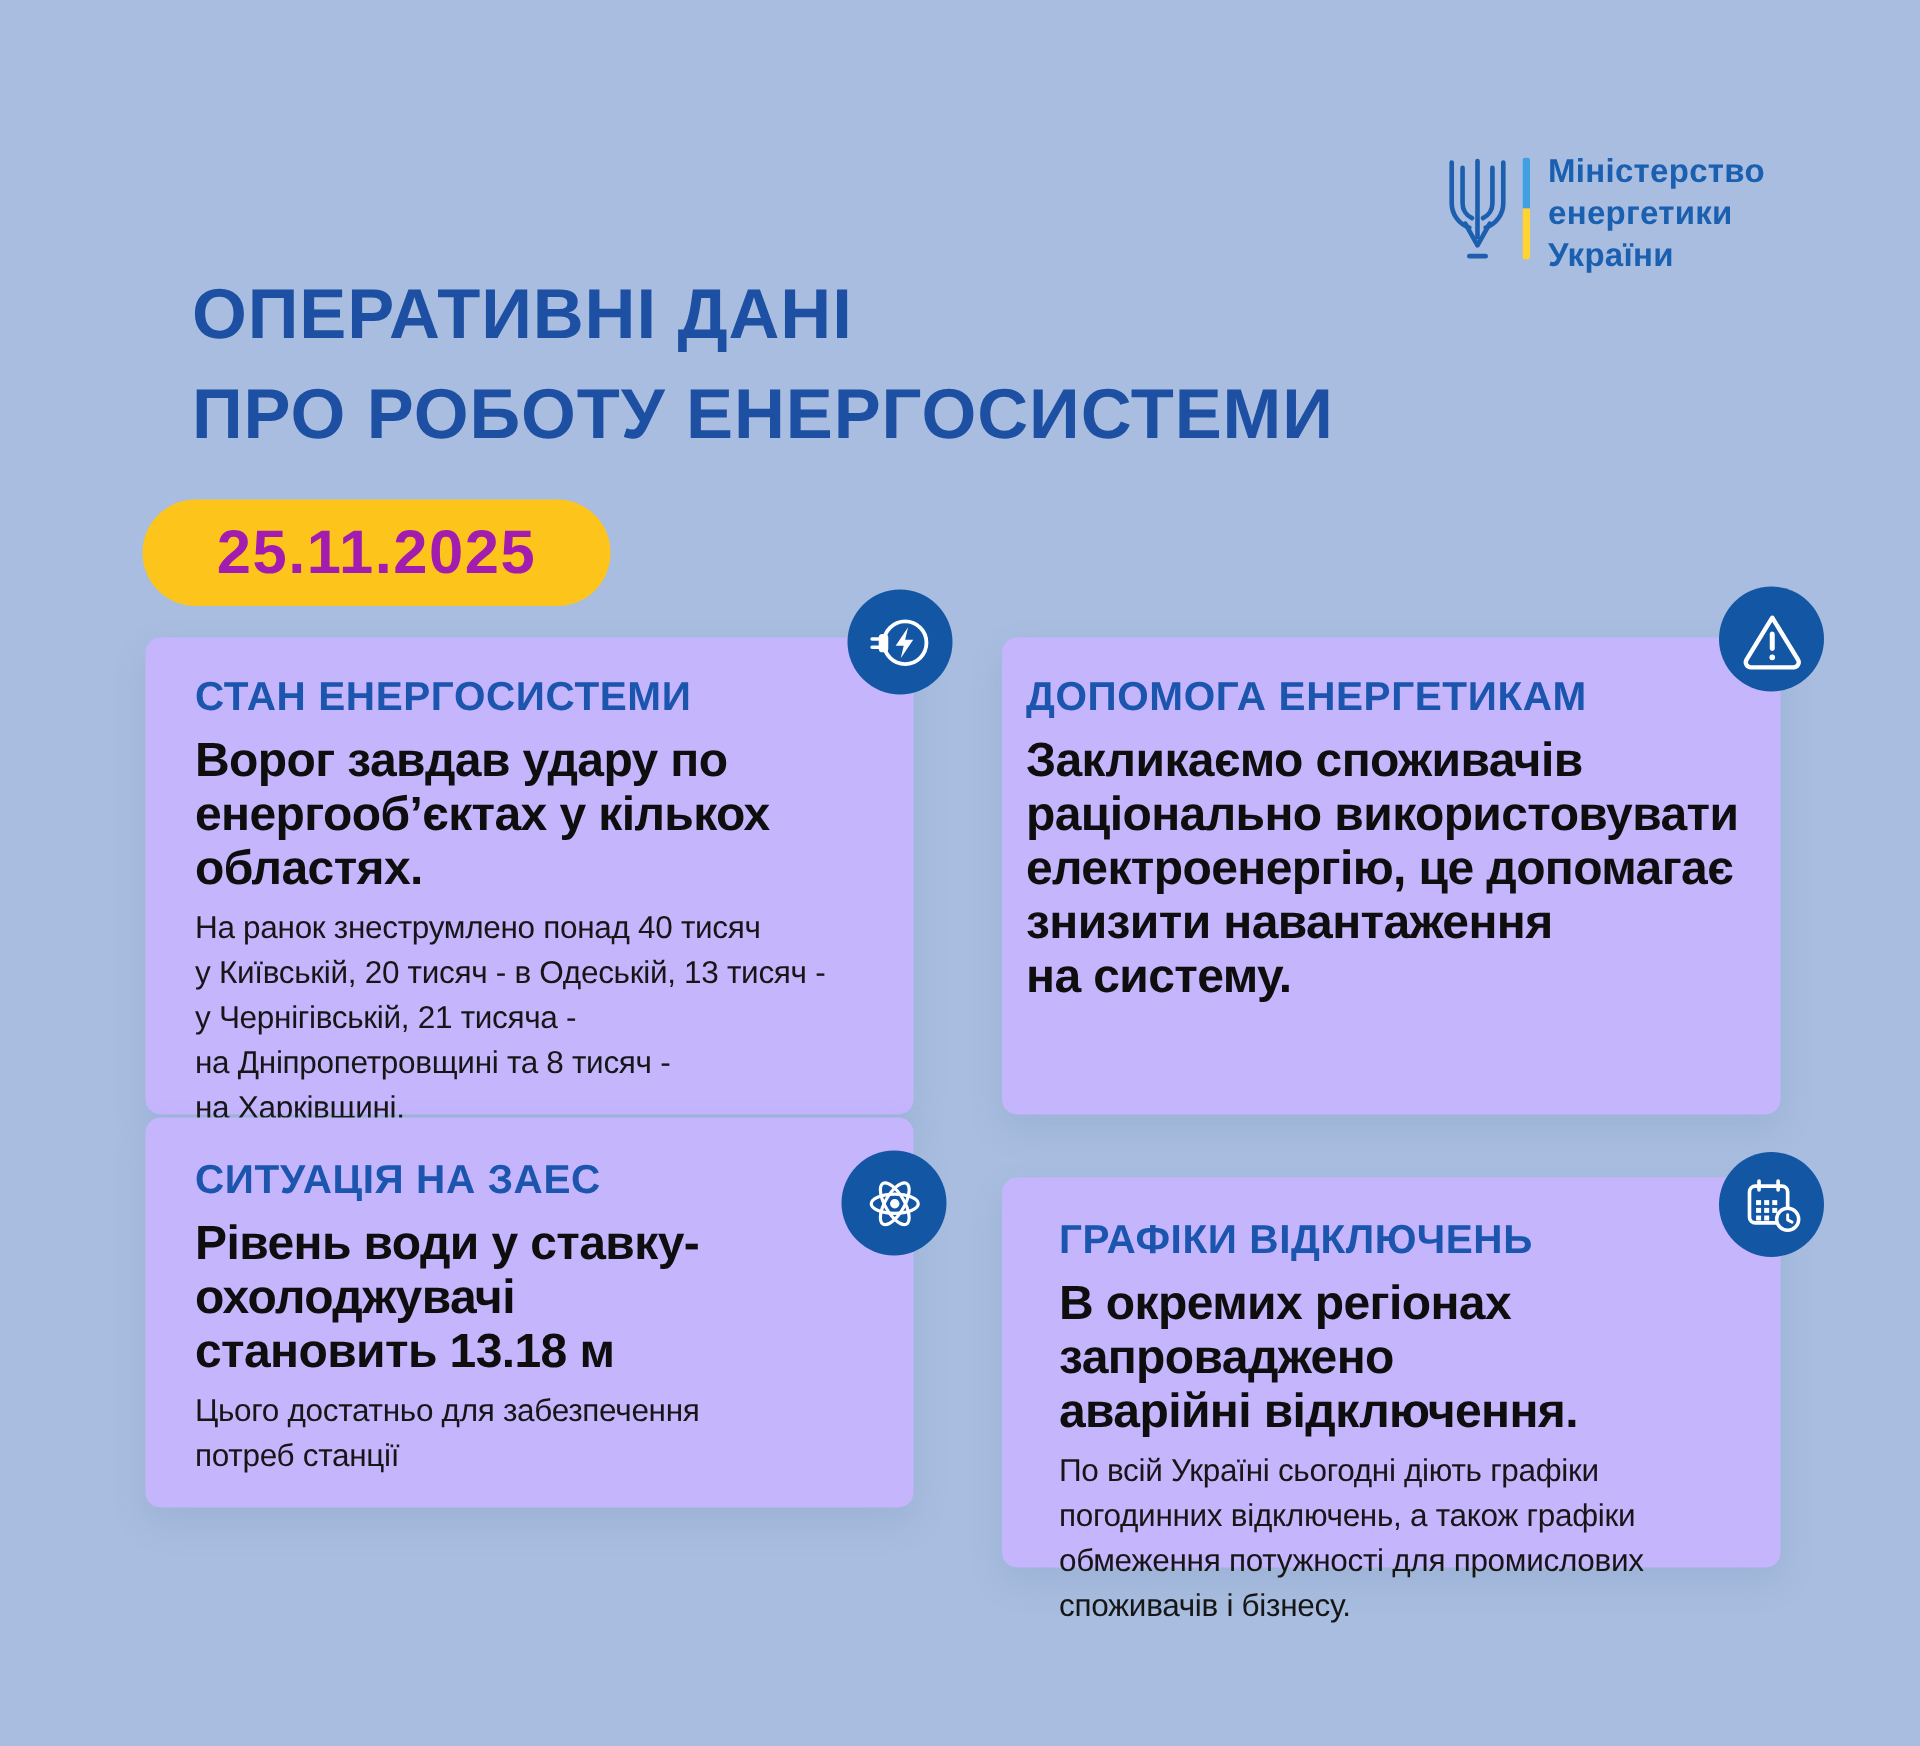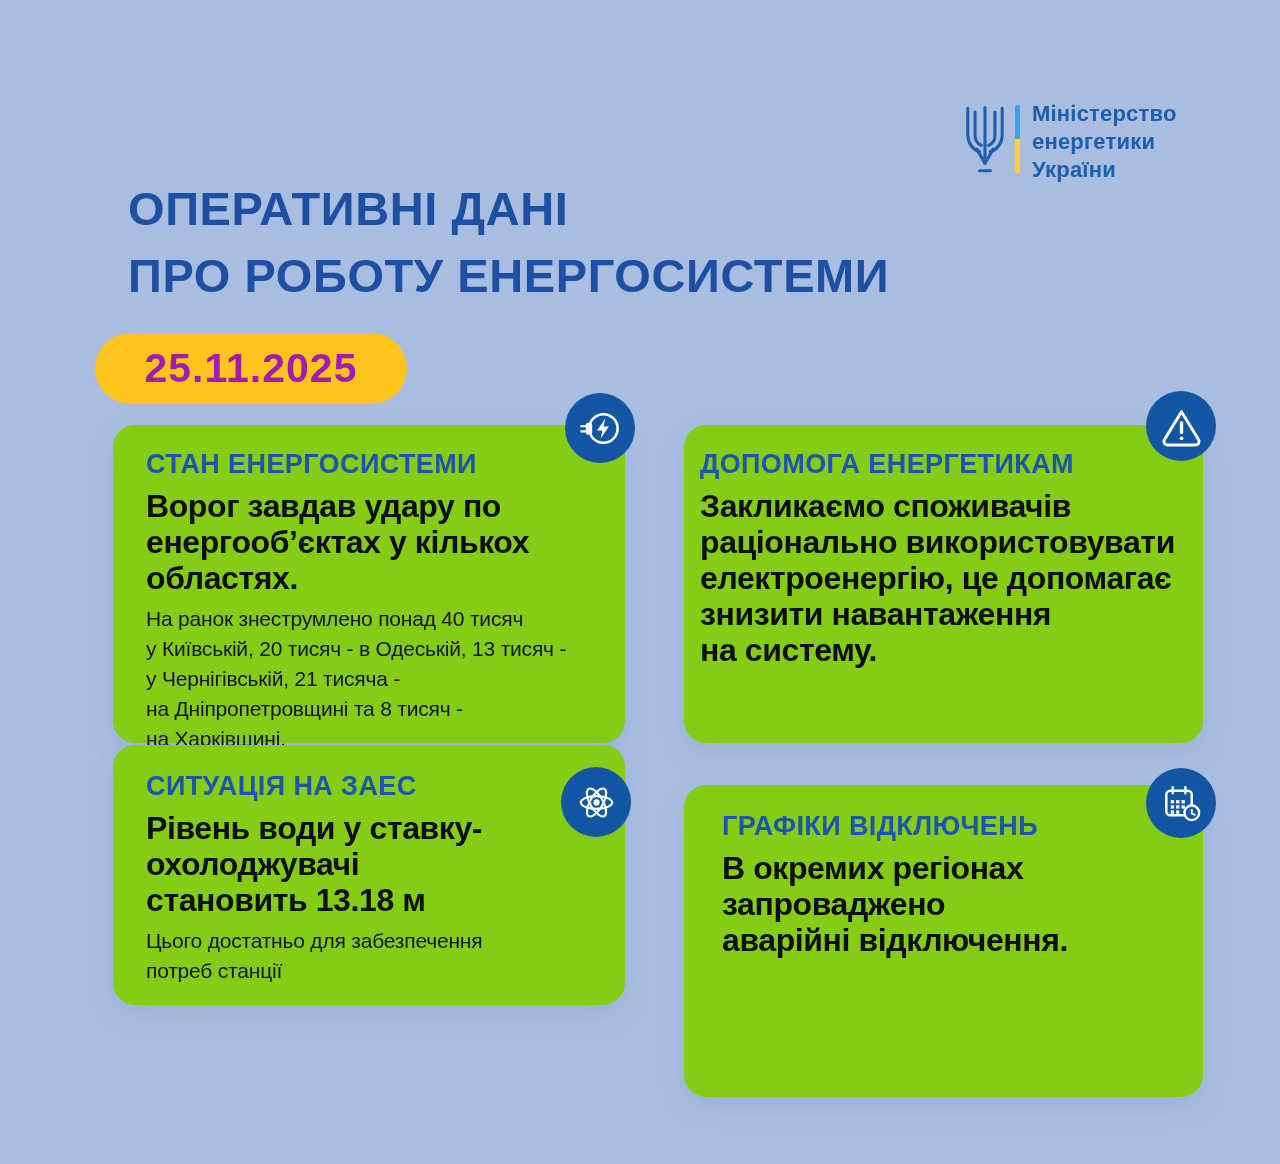--- a/index.html
+++ b/index.html
@@ -21,26 +21,26 @@
 
   
   .page-title { position:absolute; left:128px; top:175px; margin:0; color:#1d4fa2;
     font-size:47px; font-weight:700; line-height:67px; letter-spacing:0.6px; }
 
   .date-badge { position:absolute; left:95px; top:333px; width:312px; height:71px;
     background:#fdc51c; border-radius:36px; display:flex; align-items:center; justify-content:center;
     font-size:41px; font-weight:700; color:#a21caf; letter-spacing:1px; }
 
   
-  .card { position:absolute; background:#84cc16; border-radius:22px; box-sizing:border-box;
-    box-shadow:0 10px 22px rgba(104,132,178,0.18);margin-left:16px; }
+  .card { position:absolute; background:#c4b5fd; border-radius:10px; box-sizing:border-box;
+    box-shadow:0 10px 22px rgba(104,132,178,0.18); }
   .card-1 { left:97px;  top:425px; width:512px; height:318px; padding:24px 14px 0 33px; }
   .card-2 { left:668px; top:425px; width:519px; height:318px; padding:24px 14px 0 16px; }
   .card-3 { left:97px;  top:745px; width:512px; height:260px; padding:26px 14px 0 33px; }
-  .card-4 { left:668px; top:785px; width:519px; height:312px; padding:26px 14px 0 38px; }
+  .card-4 { left:668px; top:785px; width:519px; height:260px; padding:26px 14px 0 38px; }
 
   .card-title { margin:0; color:#1b55ae; font-size:27px; font-weight:700; letter-spacing:0.4px; }
   .card-lead  { margin:8px 0 0 0; color:#0e0e0e; font-size:32px; font-weight:700;
     line-height:36px; white-space:pre-line; letter-spacing:-0.4px; }
   .card-body  { margin:8px 0 0 0; color:#161616; font-size:21px; font-weight:400;
     line-height:30px; white-space:pre-line; letter-spacing:-0.2px; }
 
   
   .icon-badge { position:absolute; width:70px; height:70px; border-radius:50%;
     background:#1256a4; display:flex; align-items:center; justify-content:center; }
@@ -108,20 +108,24 @@
     <p class="card-lead">Рівень води у ставку-охолоджувачі
 становить 13.18 м</p>
     <p class="card-body">Цього достатньо для забезпечення
 потреб станції</p>
   </section>
 
   <section class="card card-4">
     <h2 class="card-title">ГРАФІКИ ВІДКЛЮЧЕНЬ</h2>
     <p class="card-lead">В окремих регіонах запроваджено
 аварійні відключення.</p>
+    <p class="card-body">По всій Україні сьогодні діють графіки
+погодинних відключень, а також графіки
+обмеження потужності для промислових
+споживачів і бізнесу.</p>
   </section>
 
   <div class="icon-badge ib-1">
     <svg viewBox="0 0 48 48" fill="none" stroke="#ffffff" stroke-width="2.6" stroke-linecap="round" stroke-linejoin="round">
       <circle cx="27" cy="24" r="14.5"></circle>
       <path d="M29 13.5 L20.5 26 h5.5 L24 34.5 L32.5 22 h-5.5 Z" fill="#ffffff" stroke="none"></path>
       <path d="M4.5 21.5 h4.5 M4.5 27 h4.5" stroke-width="2.4"></path>
       <rect x="9" y="18" width="6.5" height="12.5" rx="2.5" fill="#ffffff" stroke="none"></rect>
     </svg>
   </div>

